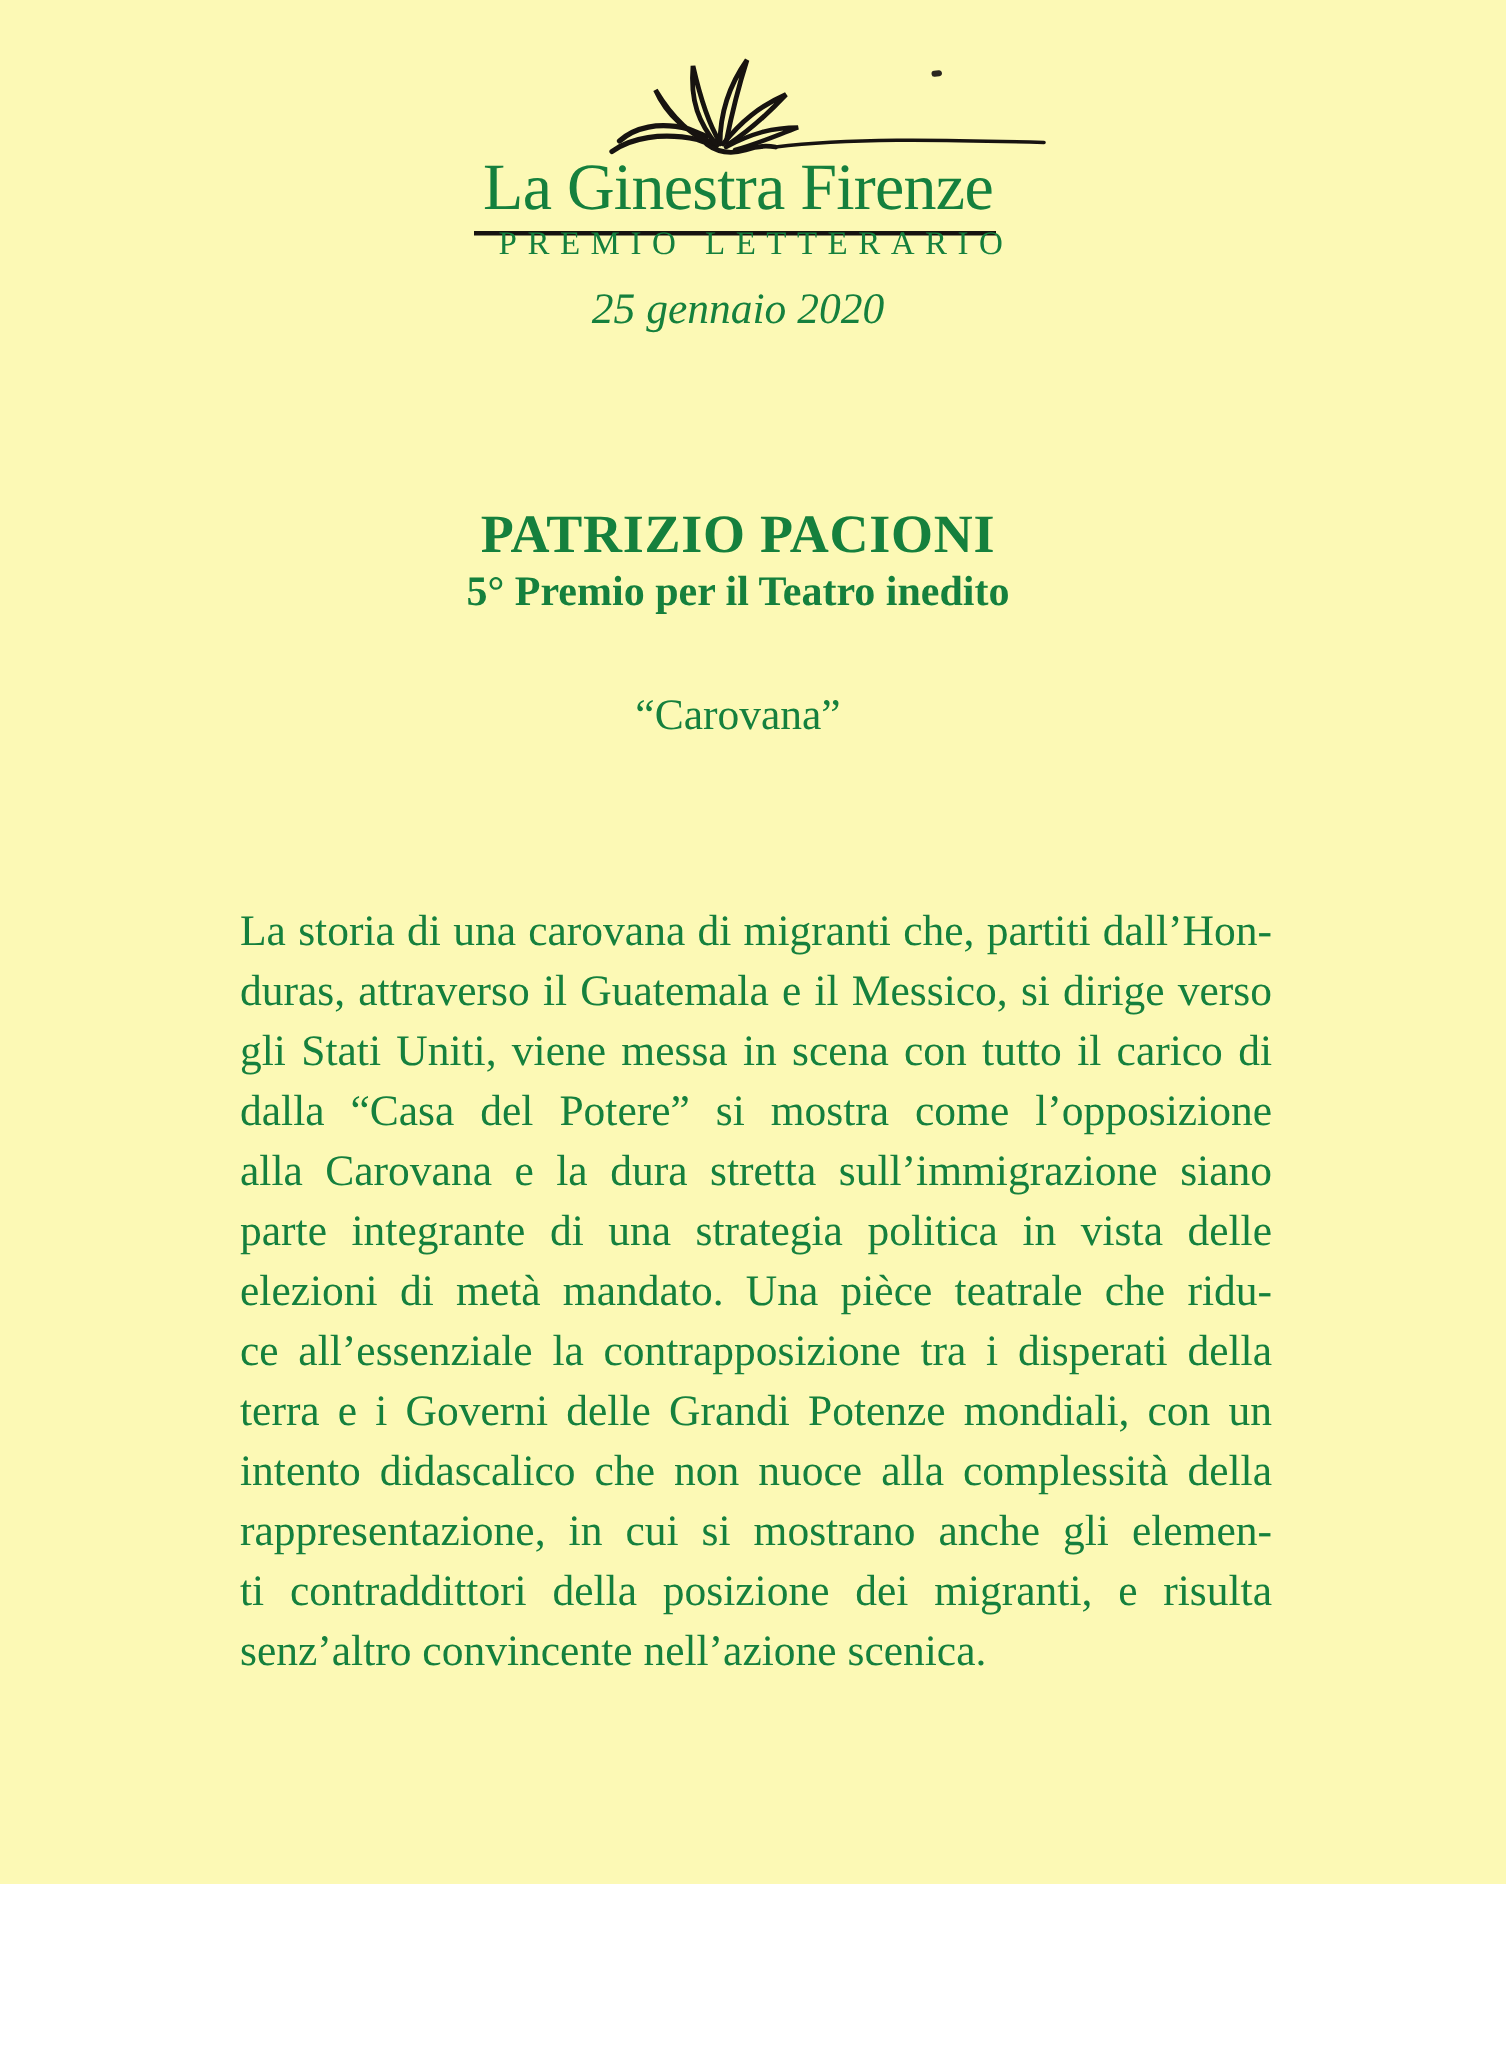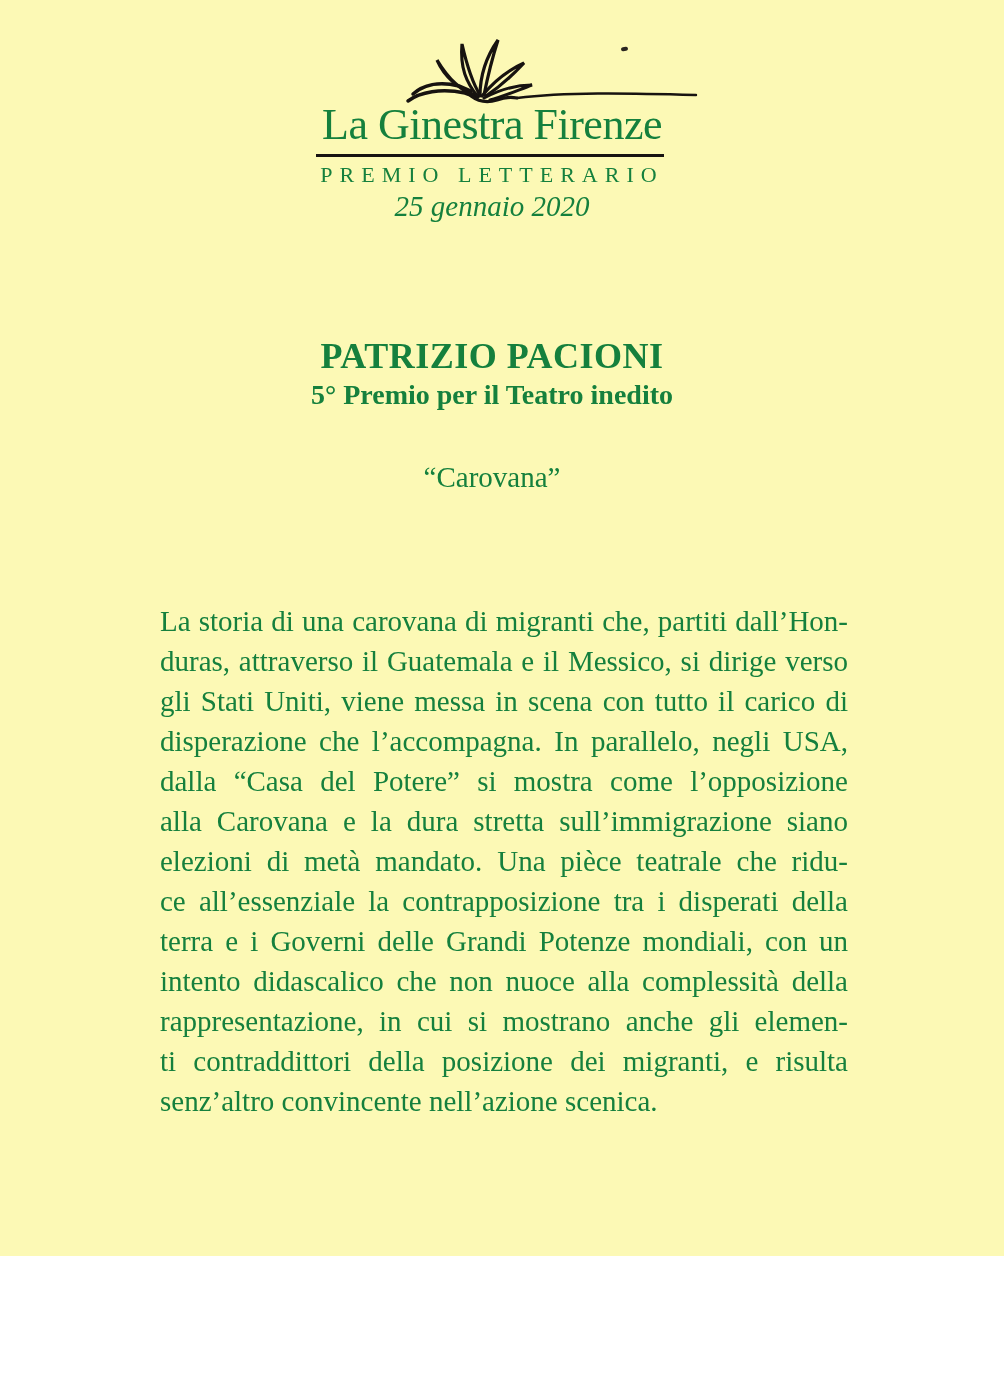--- a/index.html
+++ b/index.html
@@ -8,21 +8,21 @@
     background:#FCF9B5; color:#15803d;
     font-family:"Liberation Serif","DejaVu Serif",serif;
     overflow:hidden;
   }
   .center-line { position:absolute; left:0; width:984px; text-align:center; line-height:1.05; }
   .logo-wrap { position:absolute; left:405px; top:36px; width:295px; height:84px; }
   .logo-wrap svg { display:block; width:100%; height:100%; }
   .speck { position:absolute; left:621px; top:47px; width:7px; height:4px; background:#2a2620; border-radius:2px; transform:rotate(-8deg); }
   .brand-title { top:102px; font-size:44px; letter-spacing:-0.5px; }
   .brand-rule { position:absolute; left:316px; top:154px; width:348px; height:3px; background:#171310; }
-  .brand-subtitle { top:163px; font-size:22px; letter-spacing:7px; font-weight:normal; }
+  .brand-subtitle { top:150px; font-size:22px; letter-spacing:7px; font-weight:normal;padding-left:12px; }
   .brand-date { top:191px; font-size:29px; font-style:italic; }
   .winner { top:338px; font-size:36px; font-weight:bold; letter-spacing:0.5px; }
   .prize { top:380px; font-size:28px; font-weight:bold; }
   .work-title { top:462px; font-size:29px; font-weight:normal; }
   .paragraph { position:absolute; left:160px; top:601px; width:688px; font-size:29px; }
   .jline { height:40px; line-height:40px; text-align:justify; text-align-last:justify;font-family:Liberation Serif, serif; }
   .jline.last { text-align-last:left; }
 </style>
 </head>
 <body>
@@ -53,23 +53,23 @@
   <div class="center-line brand-date">25 gennaio 2020</div>
 
   <div class="center-line winner">PATRIZIO PACIONI</div>
   <div class="center-line prize">5° Premio per il Teatro inedito</div>
   <div class="center-line work-title">“Carovana”</div>
 
   <div class="paragraph">
     <div class="jline">La storia di una carovana di migranti che, partiti dall’Hon-</div>
     <div class="jline">duras, attraverso il Guatemala e il Messico, si dirige verso</div>
     <div class="jline">gli Stati Uniti, viene messa in scena con tutto il carico di</div>
-    <div class="jline">disperazione che l’accompagna. In parallelo, negli USA,</div>
     <div class="jline">dalla “Casa del Potere” si mostra come l’opposizione</div>
     <div class="jline">alla Carovana e la dura stretta sull’immigrazione siano</div>
+    <div class="jline">parte integrante di una strategia politica in vista delle</div>
     <div class="jline">elezioni di metà mandato. Una pièce teatrale che ridu-</div>
     <div class="jline">ce all’essenziale la contrapposizione tra i disperati della</div>
     <div class="jline">terra e i Governi delle Grandi Potenze mondiali, con un</div>
     <div class="jline">intento didascalico che non nuoce alla complessità della</div>
     <div class="jline">rappresentazione, in cui si mostrano anche gli elemen-</div>
     <div class="jline">ti contraddittori della posizione dei migranti, e risulta</div>
     <div class="jline last">senz’altro convincente nell’azione scenica.</div>
   </div>
 
 </div>

